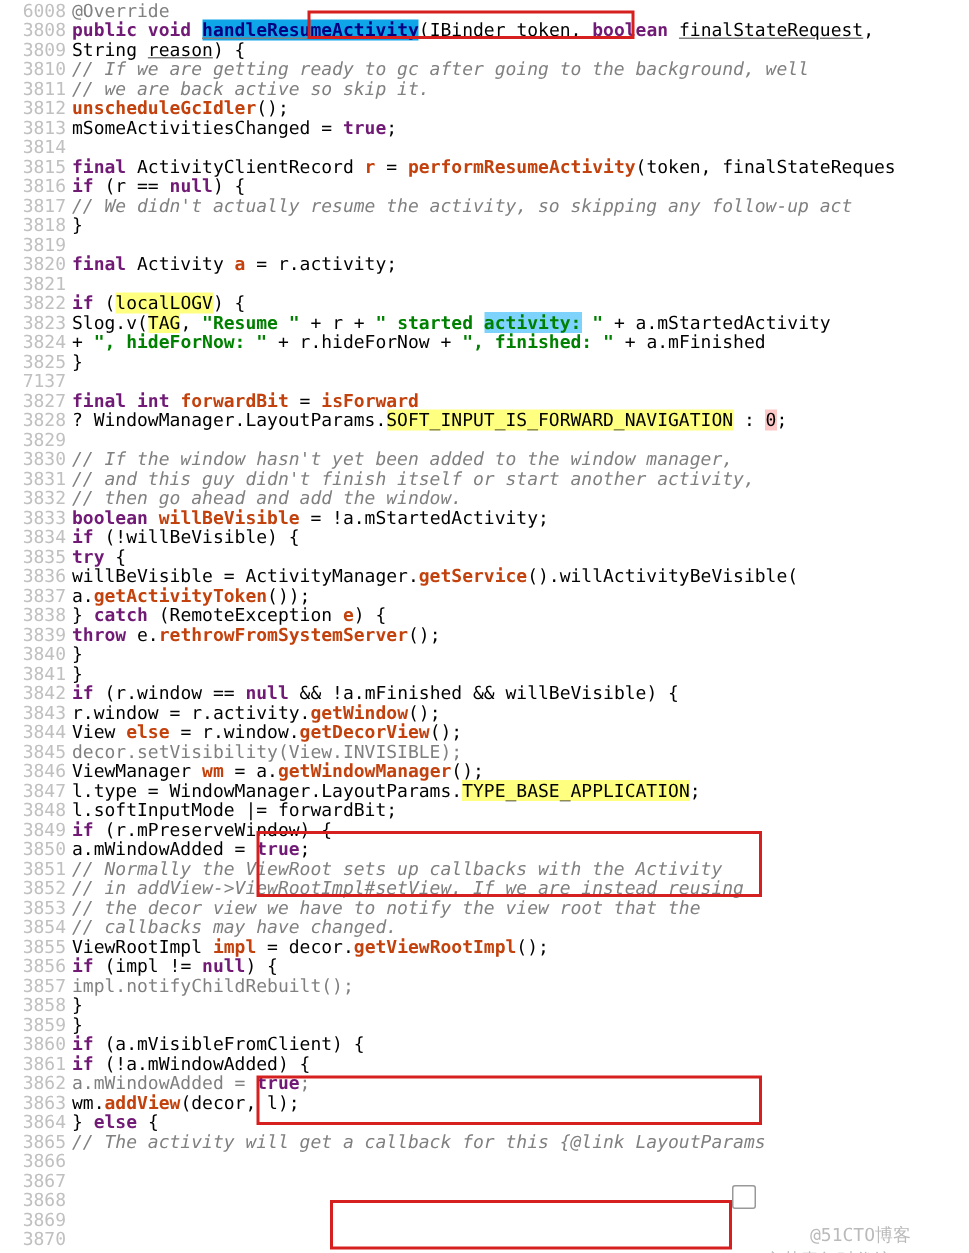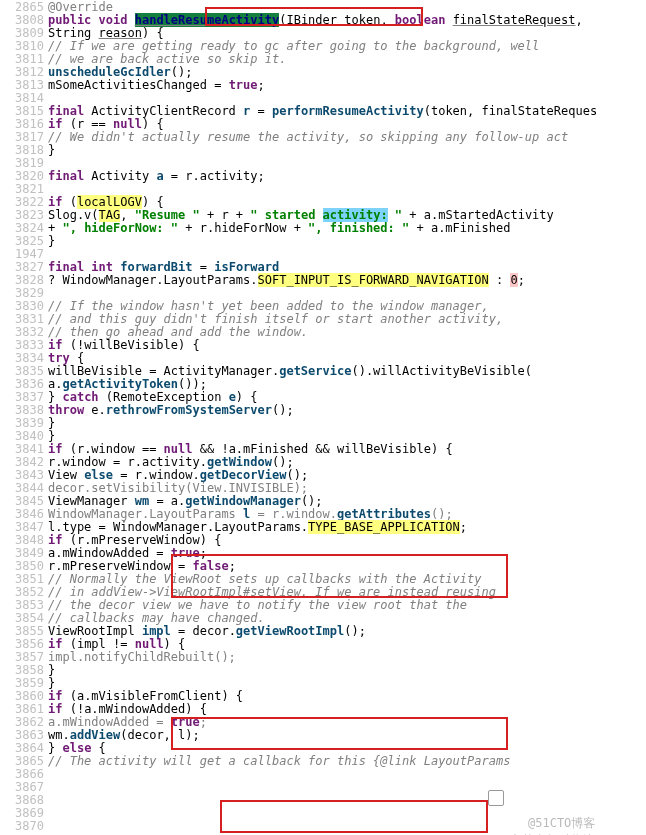--- a/index.html
+++ b/index.html
@@ -3,58 +3,58 @@
 <meta charset="utf-8">
 <style>
   html,body{margin:0;padding:0;background:#fff;width:646px;height:835px;overflow:hidden}
   body{font-family:'Consolas','Menlo','DejaVu Sans Mono',monospace;font-size:12px;line-height:13px;color:#000;white-space:nowrap}
   .container{display:flex;height:835px}
   .gutter{width:44px;padding:1px 2px 0 0;text-align:right;color:#c0c0c0;background:#fff;user-select:none}
   .gutter div{height:13px}
   .code{position:relative;padding:1px 4px 0 2px;flex:1;overflow:hidden}
   .line{height:13px}
   .kw{color:#701a75;font-weight:700}
-  .fn{color:#0c4a6e;font-weight:700}
+  .fn{color:#c2410c;font-weight:700}
   .und{text-decoration-line:underline;text-decoration-color:#808080}
   .cm{color:#808080;font-style:italic}
   .hl{background:#ffff80}
   .sl{background:#7dd3fc}
   .str{color:#008000;font-weight:700}
   .err{background:#ffc8c8}
   .gr{color:#808080}
-  .selname{color:#000080;font-weight:700;background:#15803d}
+  .selname{color:#000080;font-weight:700;background:#0ea5e9}
   .hi1,.hi2,.hi3,.hi4{position:absolute;border:2px solid #d61f1f;pointer-events:none}
   .wm1,.wm2{position:absolute;color:rgba(130,130,130,.55);pointer-events:none}
   .wx{position:absolute;width:14px;height:14px;border:1px solid #999;border-radius:2px;pointer-events:none}
 </style>
 </head>
 <body>
 
 <div class="container">
   <div class="gutter" id="gutter">
-      <div>2865</div>
+      <div>6008</div>
       <div>3808</div>
       <div>3809</div>
       <div>3810</div>
       <div>3811</div>
       <div>3812</div>
       <div>3813</div>
       <div>3814</div>
       <div>3815</div>
       <div>3816</div>
       <div>3817</div>
       <div>3818</div>
       <div>3819</div>
       <div>3820</div>
       <div>3821</div>
       <div>3822</div>
       <div>3823</div>
       <div>3824</div>
       <div>3825</div>
-      <div>1947</div>
+      <div>7137</div>
       <div>3827</div>
       <div>3828</div>
       <div>3829</div>
       <div>3830</div>
       <div>3831</div>
       <div>3832</div>
       <div>3833</div>
       <div>3834</div>
       <div>3835</div>
       <div>3836</div>
@@ -117,50 +117,50 @@
       <div class="line">            Slog.v(<span class="hl">TAG</span>, <span class="str">"Resume "</span> + r + <span class="str">" started </span><span class="sl str">activity:</span><span class="str"> "</span> + a.mStartedActivity</div>
       <div class="line">                    + <span class="str">", hideForNow: "</span> + r.hideForNow + <span class="str">", finished: "</span> + a.mFinished</div>
       <div class="line">        }</div>
       <div class="line"></div>
       <div class="line">        <span class="kw">final int</span> <span class="fn">forwardBit</span> = <span class="fn">isForward</span></div>
       <div class="line">                ? WindowManager.LayoutParams.<span class="hl">SOFT_INPUT_IS_FORWARD_NAVIGATION</span> : <span class="err">0</span>;</div>
       <div class="line"></div>
       <div class="line">        <span class="cm">// If the window hasn't yet been added to the window manager,</span></div>
       <div class="line">        <span class="cm">// and this guy didn't finish itself or start another activity,</span></div>
       <div class="line">        <span class="cm">// then go ahead and add the window.</span></div>
+      <div class="line">        <span class="kw">boolean</span> <span class="fn">willBeVisible</span> = !a.mStartedActivity;</div>
       <div class="line">        <span class="kw">if</span> (!willBeVisible) {</div>
       <div class="line">            <span class="kw">try</span> {</div>
       <div class="line">                willBeVisible = ActivityManager.<span class="fn">getService</span>().willActivityBeVisible(</div>
       <div class="line">                        a.<span class="fn">getActivityToken</span>());</div>
       <div class="line">            } <span class="kw">catch</span> (RemoteException <span class="fn">e</span>) {</div>
       <div class="line">                <span class="kw">throw</span> e.<span class="fn">rethrowFromSystemServer</span>();</div>
       <div class="line">            }</div>
       <div class="line">        }</div>
       <div class="line">        <span class="kw">if</span> (r.window == <span class="kw">null</span> &amp;&amp; !a.mFinished &amp;&amp; willBeVisible) {</div>
       <div class="line">            r.window = r.activity.<span class="fn">getWindow</span>();</div>
       <div class="line">            View <span class="fn">else</span> = r.window.<span class="fn">getDecorView</span>();</div>
       <div class="line">            <span class="gr">decor.setVisibility(View.INVISIBLE);</span></div>
       <div class="line">            ViewManager <span class="fn">wm</span> = a.<span class="fn">getWindowManager</span>();</div>
-      <div class="line">            <span class="gr">WindowManager.LayoutParams <span class="fn">l</span> = r.window.<span class="fn">getAttributes</span>();</span></div>
       <div class="line">            l.type = WindowManager.LayoutParams.<span class="hl">TYPE_BASE_APPLICATION</span>;</div>
+      <div class="line">            l.softInputMode |= forwardBit;</div>
       <div class="line">            <span class="kw">if</span> (r.mPreserveWindow) {</div>
       <div class="line">                a.mWindowAdded = <span class="kw">true</span>;</div>
-      <div class="line">                r.mPreserveWindow = <span class="kw">false</span>;</div>
       <div class="line">                <span class="cm">// Normally the ViewRoot sets up callbacks with the Activity</span></div>
       <div class="line">                <span class="cm">// in addView-&gt;ViewRootImpl#setView. If we are instead reusing</span></div>
       <div class="line">                <span class="cm">// the decor view we have to notify the view root that the</span></div>
       <div class="line">                <span class="cm">// callbacks may have changed.</span></div>
       <div class="line">                ViewRootImpl <span class="fn">impl</span> = decor.<span class="fn">getViewRootImpl</span>();</div>
       <div class="line">                <span class="kw">if</span> (impl != <span class="kw">null</span>) {</div>
       <div class="line">                    <span class="gr">impl.notifyChildRebuilt();</span></div>
       <div class="line">                }</div>
       <div class="line">            }</div>
       <div class="line">            <span class="kw">if</span> (a.mVisibleFromClient) {</div>
       <div class="line">                <span class="kw">if</span> (!a.mWindowAdded) {</div>
       <div class="line">                    <span class="gr">a.mWindowAdded = <span class="kw">true</span>;</span></div>
       <div class="line">                    wm.<span class="fn">addView</span>(decor, l);</div>
       <div class="line">                } <span class="kw">else</span> {</div>
       <div class="line">                    <span class="cm">// The activity will get a callback for this {@link LayoutParams</span></div>
     </div>
 </div>
 <div class="wx" id="wx" style="left: 488px; top: 790px;"></div>
 <div class="wm1" id="wm1" style="left: 510px; top: 834px;">文艺青年时代馆</div>
-<div class="wm2" id="wm2" style="left: 528px; top: 817px;">@51CTO博客</div>
+<div class="wm2" id="wm2" style="left: 540px; top: 817px;">@51CTO博客</div>
 
 </body></html>

